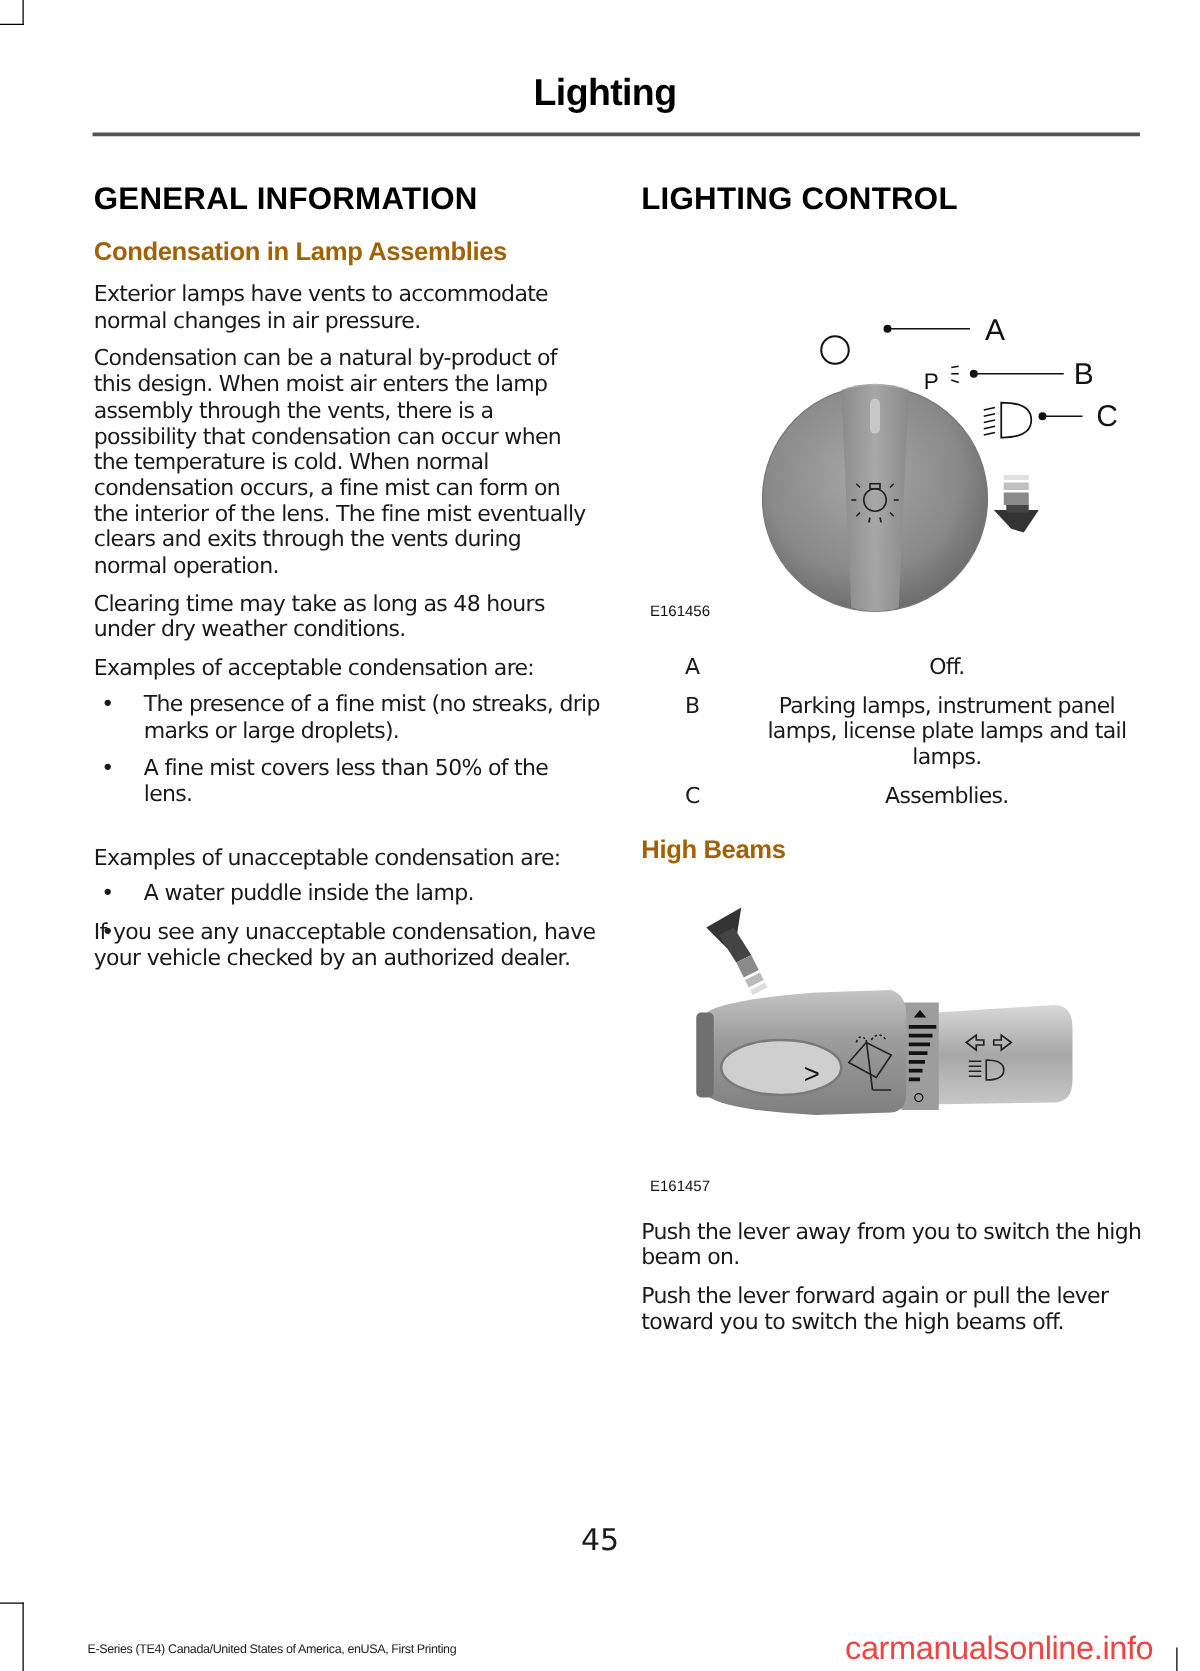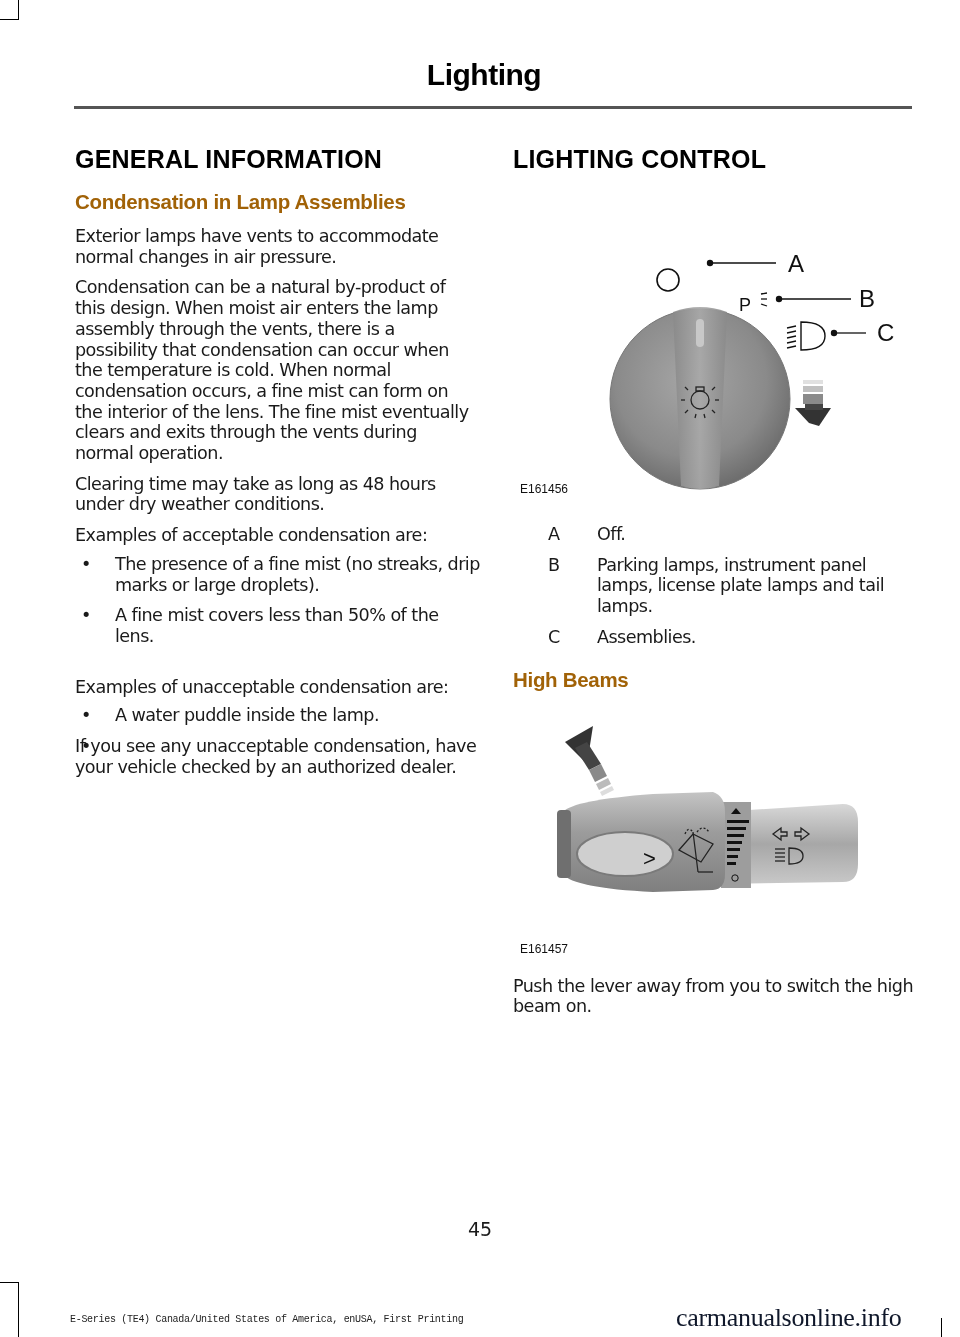--- a/index.html
+++ b/index.html
@@ -32,32 +32,32 @@
     ul.bullets { list-style: none; padding: 0; margin: 0 0 10px 0; }
     ul.bullets li {
       position: relative; padding-left: 40px; font-size: 17.6px; line-height: 20.7px;
       letter-spacing: -0.55px; margin-bottom: 10px;
     }
     ul.bullets li .dot { position: absolute; left: 6px; top: 0; }
     .figure { position: relative; width: 405px; }
     .fig-id { position: absolute; font-family: "Liberation Sans", sans-serif; font-size: 12px; color: #111; }
     .legend-row { display: flex; font-size: 17.6px; line-height: 20.7px; letter-spacing: -0.55px; margin-bottom: 10px; }
     .legend-row .key { width: 49px; padding-left: 35px; box-sizing: content-box; }
-    .legend-row .val { flex: 1; }
+    .legend-row .val { flex: 1; text-align: center; }
     .page-num {
       position: absolute; top: 1218px; left: 0; width: 100%; text-align: center;
-      font-size: 19px; font-family: "DejaVu Sans", sans-serif;
+      font-size: 24px; font-family: "DejaVu Sans", sans-serif;
     }
     .footer-text {
       position: absolute; top: 1314px; left: 70px; font-size: 10px; letter-spacing: -0.3px;
-      font-family: Liberation Mono, monospace; color: #222;
+      font-family: Liberation Sans, sans-serif; color: #222;
     }
     .watermark {
-      position: absolute; top: 1303px; left: 676px; font-size: 26px; color: #0f172a;
-      font-family: Liberation Serif, serif; letter-spacing: -0.3px;
+      position: absolute; top: 1303px; left: 676px; font-size: 26px; color: #ef4444;
+      font-family: Liberation Sans, sans-serif; letter-spacing: -0.3px;
     }
   </style>
 </head>
 <body>
 
 <div class="crop" style="left:18px;top:0;width:1px;height:20px;"></div>
 <div class="crop" style="left:0;top:19px;width:19px;height:1px;"></div>
 <div class="crop" style="left:18px;top:1282px;width:1px;height:55px;"></div>
 <div class="crop" style="left:0;top:1282px;width:19px;height:1px;"></div>
 <div class="crop" style="left:941px;top:1318px;width:1px;height:19px;"></div>
@@ -236,17 +236,18 @@
         <line x1="262" y1="145" x2="272" y2="145"></line>
           <line x1="262" y1="149" x2="272" y2="149"></line>
         <line x1="262" y1="153" x2="272" y2="153"></line>
           <line x1="262" y1="157" x2="272" y2="157"></line>
       </g>
     </svg>
     <div class="fig-id" style="left:7px;top:238px;">E161457</div>
   </div>
 
   <p style="margin-top:2px;">Push the lever away from you to switch the high beam on.</p>
+  <p>Push the lever forward again or pull the lever toward you to switch the high beams off.</p>
 </div>
 
 <div class="page-num">45</div>
 <div class="footer-text">E-Series (TE4) Canada/United States of America, enUSA, First Printing</div>
 <div class="watermark">carmanualsonline.info</div>
 
 </body></html>

